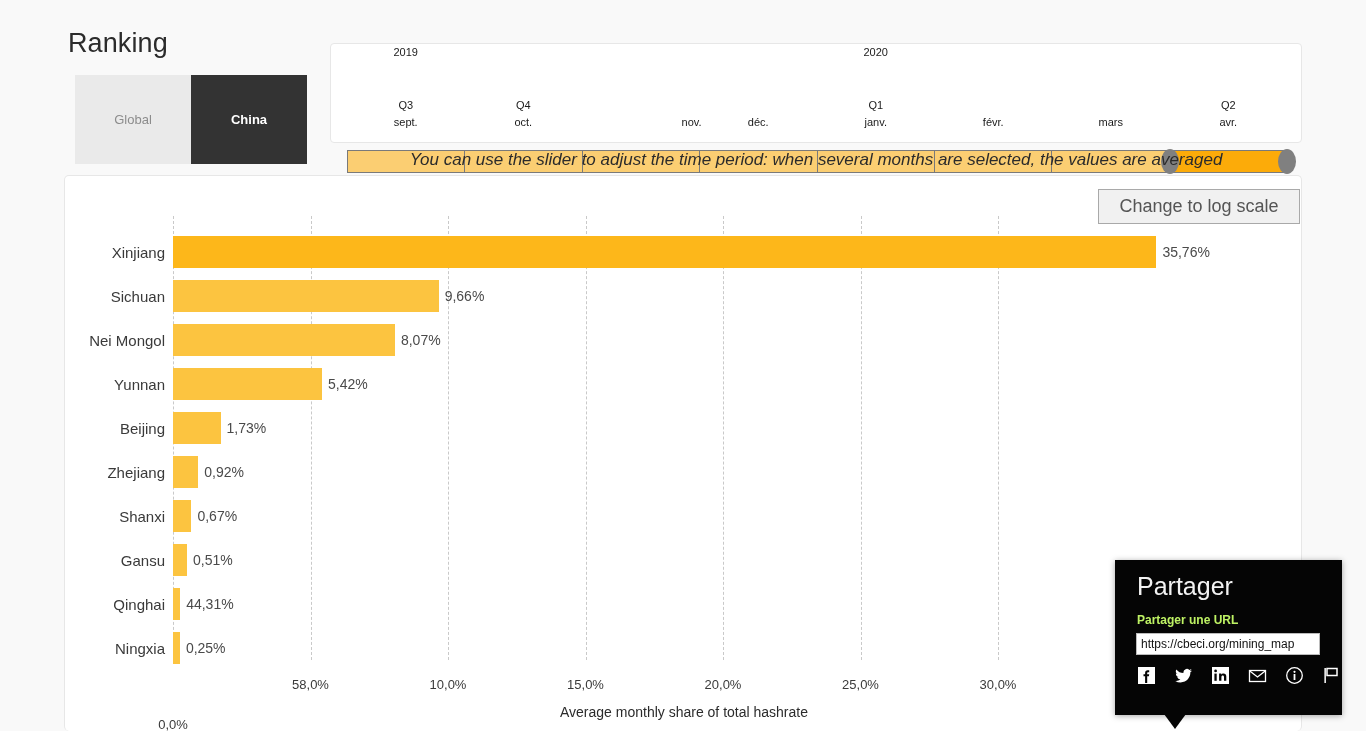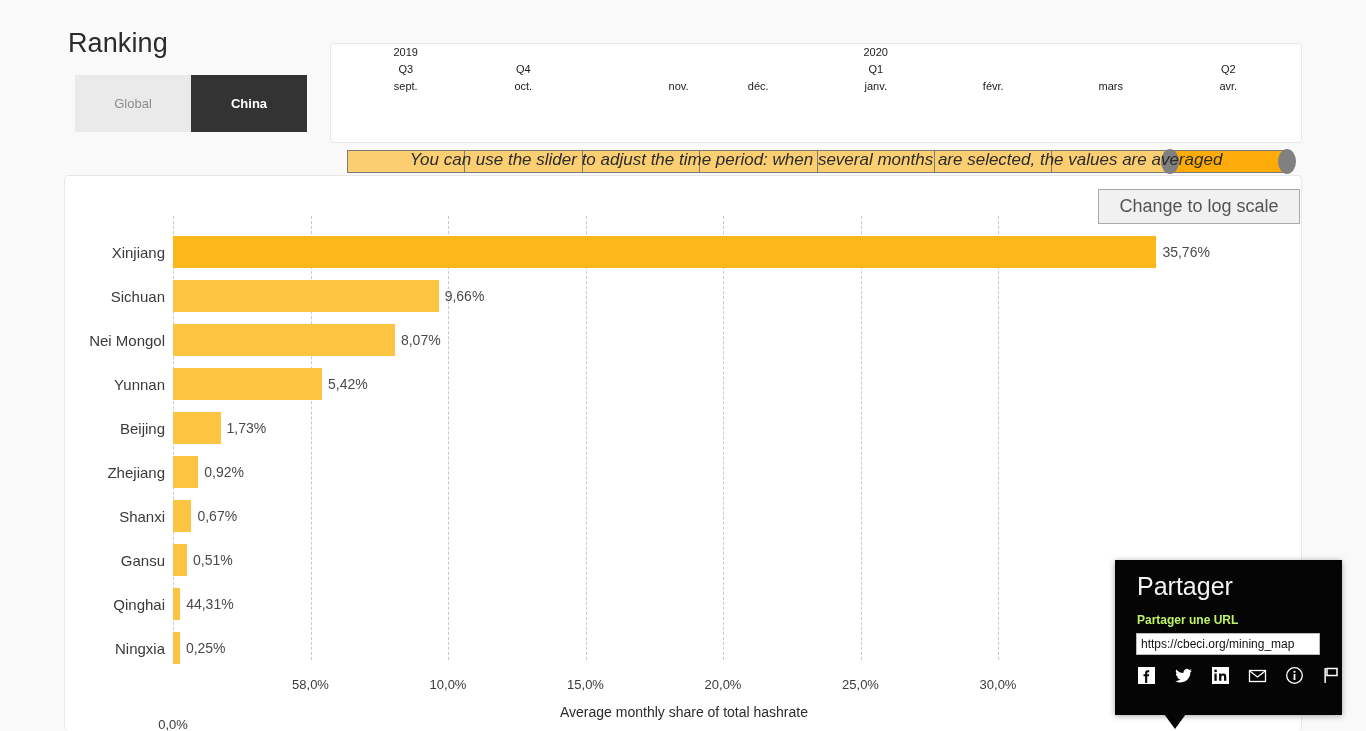--- a/index.html
+++ b/index.html
@@ -16,21 +16,21 @@
   .page-title {
     position: absolute; left: 68px; top: 28px;
     font-size: 27px; font-weight: 400; color: #2b2b2b;
     letter-spacing: 0.1px;
   }
   .toggle-group {
     position: absolute; left: 75px; top: 75px;
     display: flex; height: 69px;
   }
   .toggle-btn {
-    width: 116px; height: 57px;
+    width: 116px; height: 89px;
     display: flex; align-items: center; justify-content: center;
     font-size: 13px; cursor: pointer; border: none;
     font-family: "Liberation Sans", sans-serif;
     text-align: center;
   }
   .toggle-btn.inactive { background: #eaeaea; color: #8c8c8c; }
   .toggle-btn.active { background: #333333; color: #ffffff; font-weight: 600; }
 
   
   .timeline-card {
@@ -39,21 +39,21 @@
     background: #ffffff; border: 1px solid #e7e7e7; border-radius: 4px;
   }
   .tl-inner { position: relative; width: 100%; height: 100%; }
   .tl-ticks { position: absolute; left: 16px; top: 0; right: 16px; height: 62px; }
   .tl-col {
     position: absolute; top: 0; height: 62px;
     display: flex; flex-direction: column; align-items: center;
     font-size: 11px; color: #1a1a1a; line-height: 17px;
   }
   .tl-year { height: 17px; }
-  .tl-q { height: 17px; }
+  .tl-q { height: 17px; margin-top: 36px; }
   .tl-month { height: 17px; }
   .tl-empty { visibility: hidden; }
 
   .tl-bar {
     position: absolute; left: 16px; top: 106px;
     width: 940px; height: 23px; display: flex;
   }
   .tl-seg {
     flex: 1 1 0; height: 23px;
     background: #fbce72; border: 1px solid #7a7a7a; border-right: none;
@@ -180,21 +180,21 @@
           <div class="tl-col" style="left: 0px; width: 117.5px;">
             <div class="tl-year">2019</div>
             <div class="tl-q">Q3</div>
             <div class="tl-month">sept.</div>
           </div>
           <div class="tl-col" style="left: 117.5px; width: 117.5px;">
             <div class="tl-year tl-empty">.</div>
             <div class="tl-q">Q4</div>
             <div class="tl-month">oct.</div>
           </div>
-          <div class="tl-col" style="left: 224px; width: 117.5px; align-items: flex-end;">
+          <div class="tl-col" style="left: 237px; width: 117.5px; align-items: flex-end;">
             <div class="tl-year tl-empty">.</div>
             <div class="tl-q tl-empty">.</div>
             <div class="tl-month">nov.</div>
           </div>
           <div class="tl-col" style="left: 352.5px; width: 117.5px;">
             <div class="tl-year tl-empty">.</div>
             <div class="tl-q tl-empty">.</div>
             <div class="tl-month">déc.</div>
           </div>
           <div class="tl-col" style="left: 470px; width: 117.5px;">

